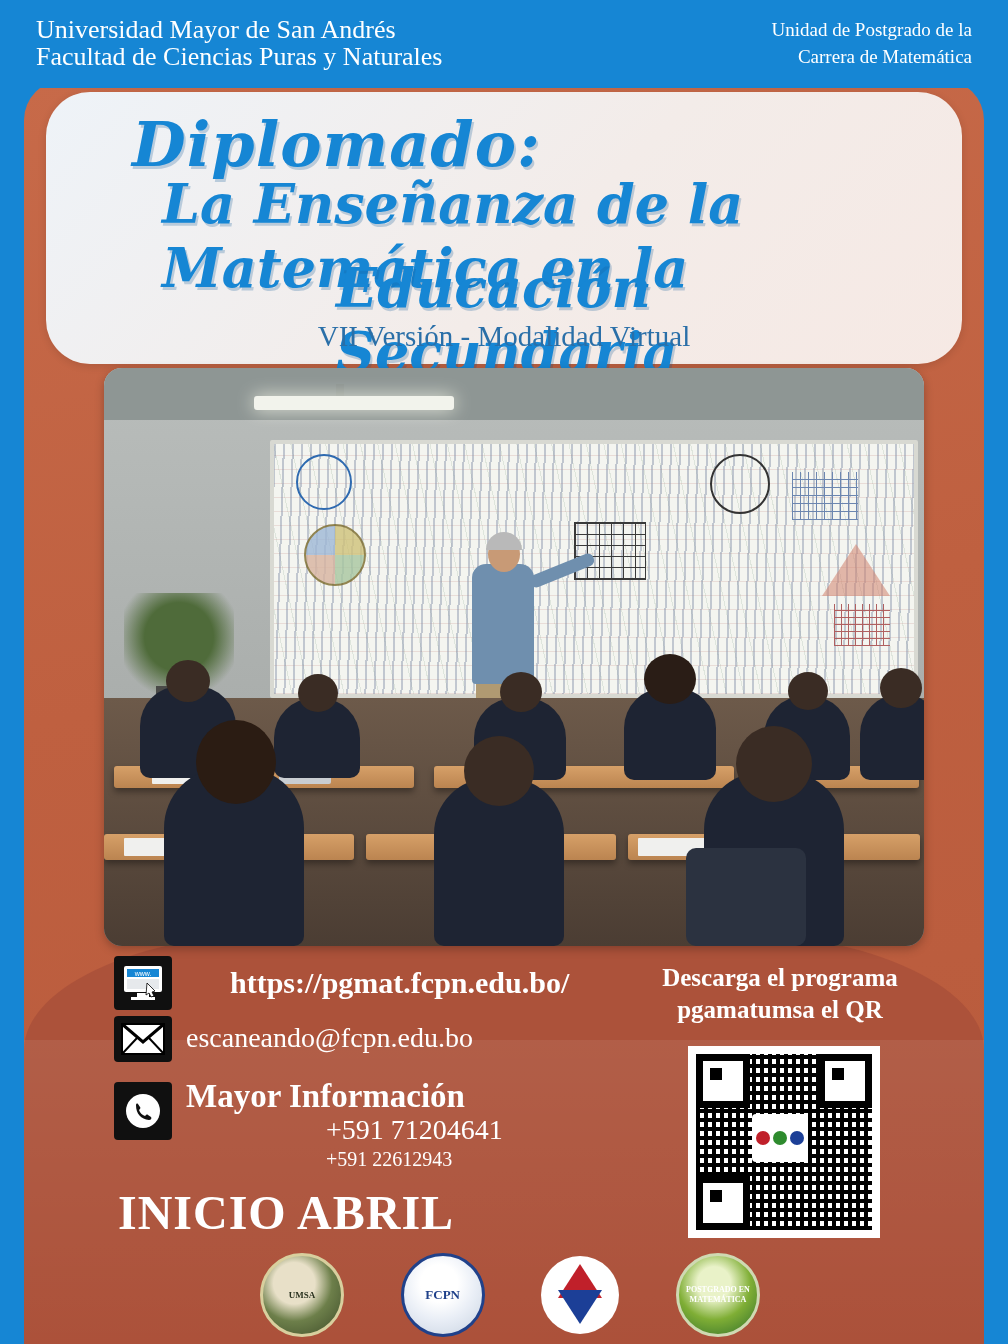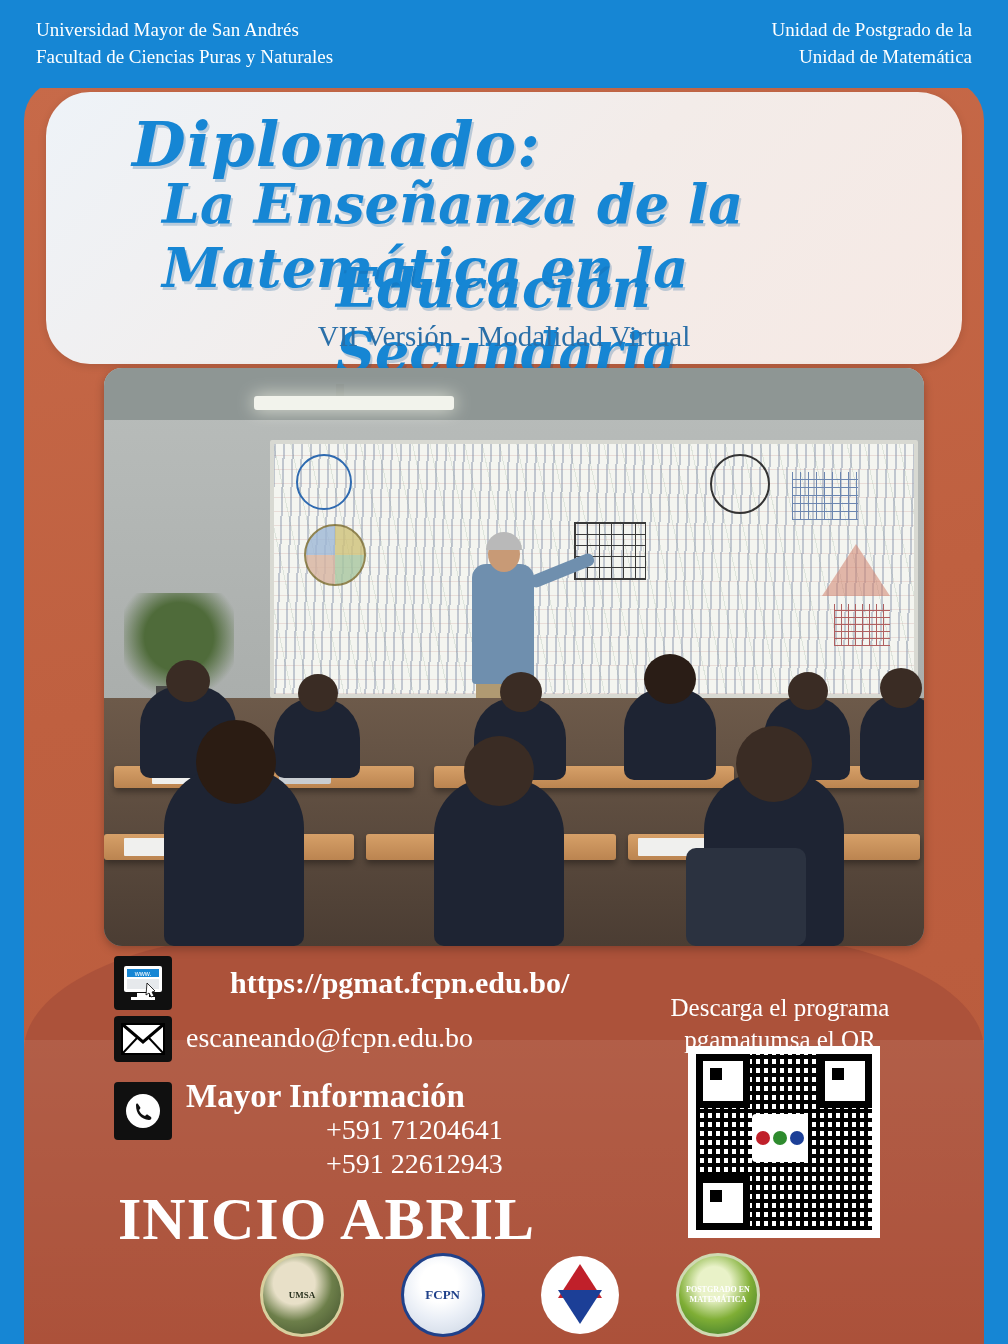--- a/index.html
+++ b/index.html
@@ -22,21 +22,21 @@
     position: absolute;
     left: 0; top: 0;
     width: 1008px;
     height: 88px;
     background: #1686d4;
   }
   .top-band-left {
     position: absolute;
     left: 36px; top: 16px;
     color: #ffffff;
-    font-size: 19px;
+    font-size: 26px;
     line-height: 27px;
     text-align: left;
   }
   .top-band-right {
     position: absolute;
     right: 36px; top: 16px;
     color: #ffffff;
     font-size: 19px;
     line-height: 27px;
     text-align: right;
@@ -298,42 +298,41 @@
     left: 186px; top: 1078px;
     font-size: 33px;
   }
   .phone1 {
     left: 326px; top: 1114px;
     font-size: 28px;
     font-weight: normal;
   }
   .phone2 {
     left: 326px; top: 1148px;
-    font-size: 28px;
+    font-size: 20px;
     font-weight: normal;
     text-align: center;
   }
   .inicio {
     position: absolute;
     left: 118px; top: 1185px;
     color: #ffffff;
-    font-size: 60px;
+    font-size: 48px;
     font-weight: bold;
     letter-spacing: 1px;
   }
   .qr-title {
     position: absolute;
     left: 620px; top: 962px;
     width: 320px;
     text-align: center;
     color: #ffffff;
     font-size: 25px;
-    font-weight: normal;
+    font-weight: bold;
     line-height: 32px;
-    margin-top: 30px;
   }
   .qr-box {
     position: absolute;
     left: 688px; top: 1046px;
     width: 176px;
     height: 176px;
     background: #ffffff;
     padding: 8px;
   }
   .qr-canvas {
@@ -442,21 +441,21 @@
   <div class="bg-orange-dark"></div>
   <div class="bg-sheen"></div>
 
   <div class="top-band">
     <div class="top-band-left">
       <div>Universidad Mayor de San Andrés</div>
       <div>Facultad de Ciencias Puras y Naturales</div>
     </div>
     <div class="top-band-right">
       <div>Unidad de Postgrado de la</div>
-      <div>Unidad de Matemática</div>
+      <div>Carrera de Matemática</div>
     </div>
   </div>
 
   <div class="title-card">
     <div class="title-line1">Diplomado:</div>
     <div class="title-line2">La Enseñanza de la Matemática en la</div>
     <div class="title-line3">Educación Secundaria</div>
     <div class="title-sub">VII Versión - Modalidad Virtual</div>
   </div>
 

